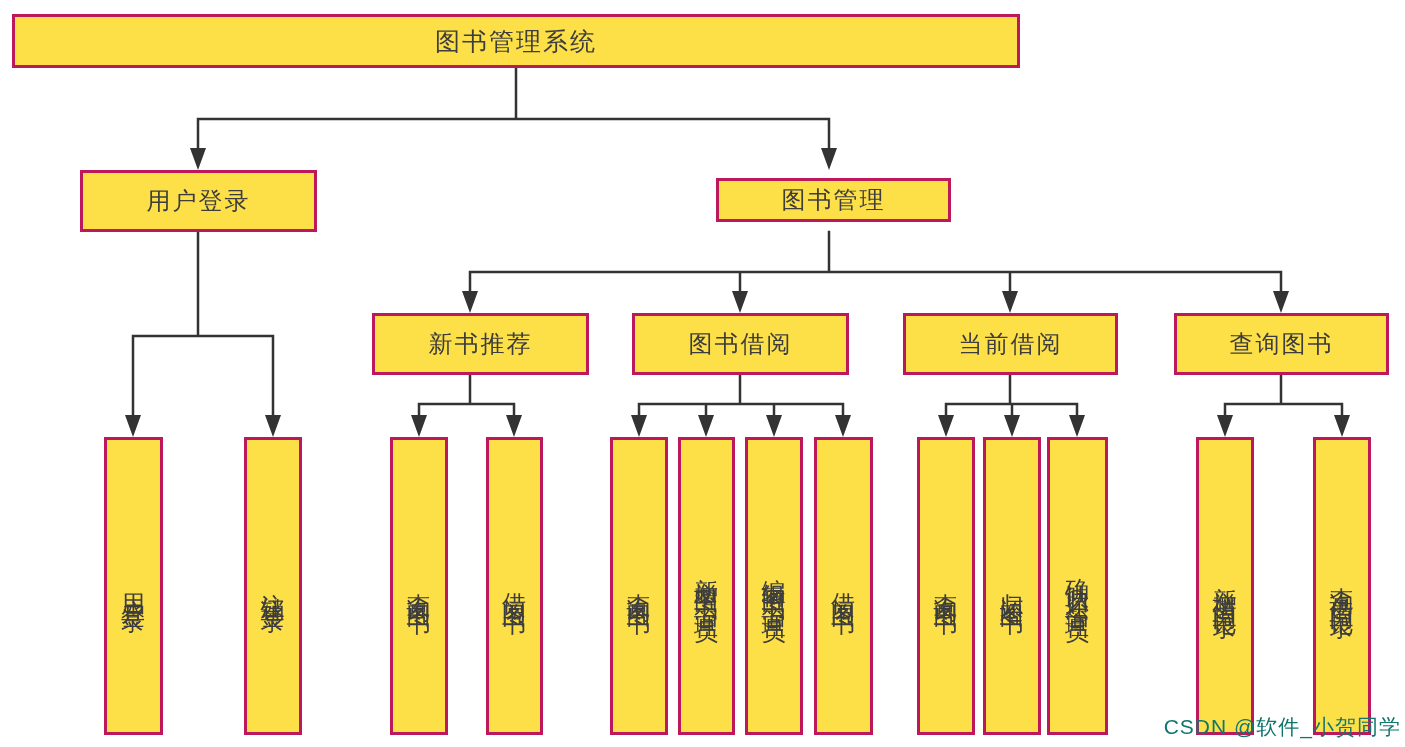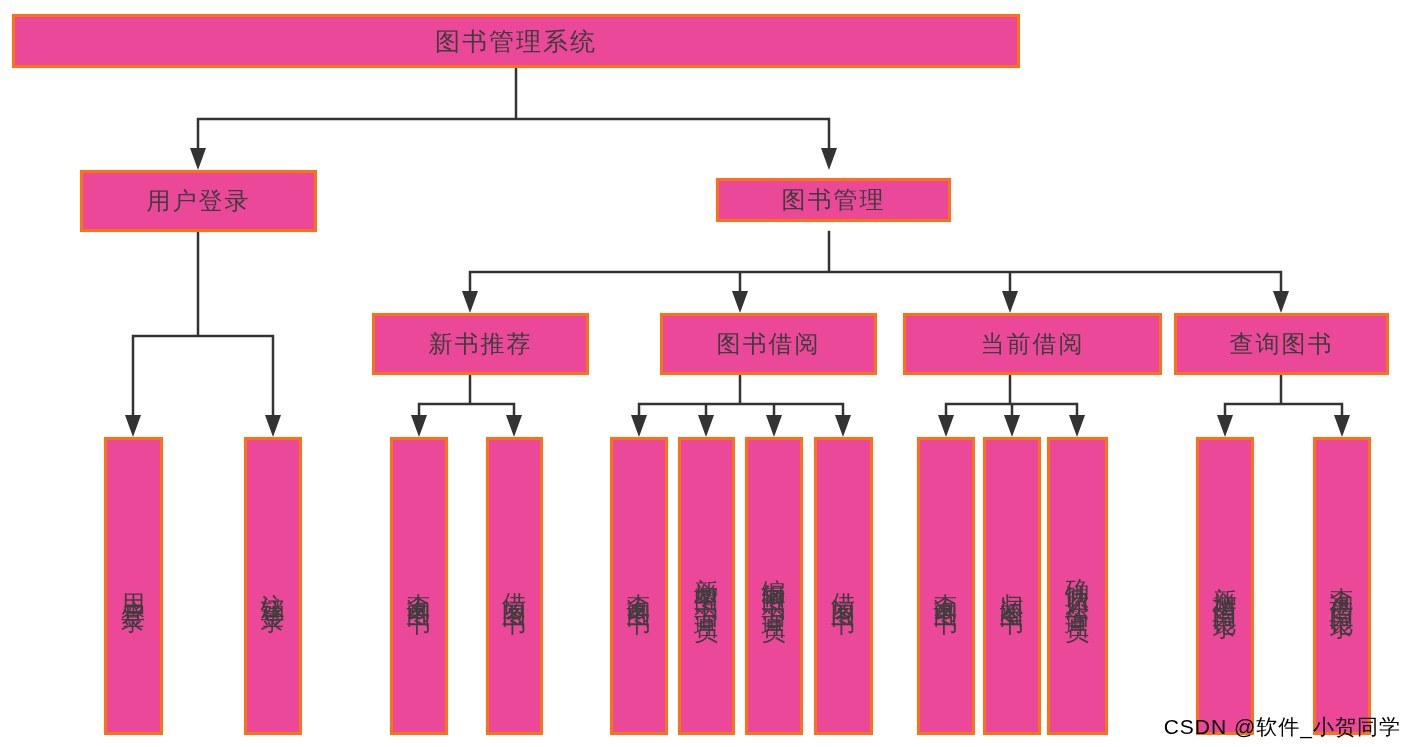--- a/index.html
+++ b/index.html
@@ -7,22 +7,22 @@
   #stage {
     position: relative;
     width: 1405px;
     height: 747px;
     background: #ffffff;
     overflow: hidden;
   }
   .node {
     position: absolute;
     box-sizing: border-box;
-    border: 3px solid #f97316;
-    background: #ec4899;
+    border: 3px solid #be185d;
+    background: #fde047;
     display: flex;
     align-items: center;
     justify-content: center;
     color: #3d3d3d;
   }
   .hnode {
     font-size: 24px;
     letter-spacing: 2px;
     line-height: 1;
     white-space: nowrap;
@@ -52,21 +52,21 @@
   #connectors path.head {
     fill: #333333;
     stroke: none;
   }
   .watermark {
     position: absolute;
     right: 4px;
     bottom: 6px;
     font-size: 21px;
     letter-spacing: 1px;
-    color: #000000;
+    color: #0f766e;
     z-index: 5;
     white-space: nowrap;
   }
 </style>
 </head>
 <body>
 
 <div id="stage">
 
   <svg id="connectors" viewBox="0 0 1405 747" xmlns="http://www.w3.org/2000/svg">
@@ -99,22 +99,22 @@
       <path class="head" d="M1217 415 L1233 415 L1225 437 Z M1334 415 L1350 415 L1342 437 Z"></path>
     </g>
   </svg>
 
   <div class="node hnode root-node" style="left:12px; top:14px; width:1008px; height:54px;">图书管理系统</div>
 
   <div class="node hnode" style="left:80px; top:170px; width:237px; height:62px;">用户登录</div>
   <div class="node hnode" style="left:716px; top:170px; width:235px; height:44px;margin-top:8px;">图书管理</div>
 
   <div class="node hnode" style="left:362px; top:313px; width:217px; height:62px;margin-left:10px;">新书推荐</div>
-  <div class="node hnode" style="left:660px; top:313px; width:217px; height:62px;">图书借阅</div>
-  <div class="node hnode" style="left:903px; top:313px; width:259px; height:62px;">当前借阅</div>
+  <div class="node hnode" style="left:632px; top:313px; width:217px; height:62px;">图书借阅</div>
+  <div class="node hnode" style="left:903px; top:313px; width:215px; height:62px;">当前借阅</div>
   <div class="node hnode" style="left:1174px; top:313px; width:215px; height:62px;">查询图书</div>
 
   <div class="node vnode" style="left:104px; top:437px; width:59px; height:298px;">
     <span class="vtext">用户登录</span>
   </div>
   <div class="node vnode" style="left:244px; top:437px; width:58px; height:298px;">
     <span class="vtext">注销登录</span>
   </div>
 
   <div class="node vnode" style="left:390px; top:437px; width:58px; height:298px;">

